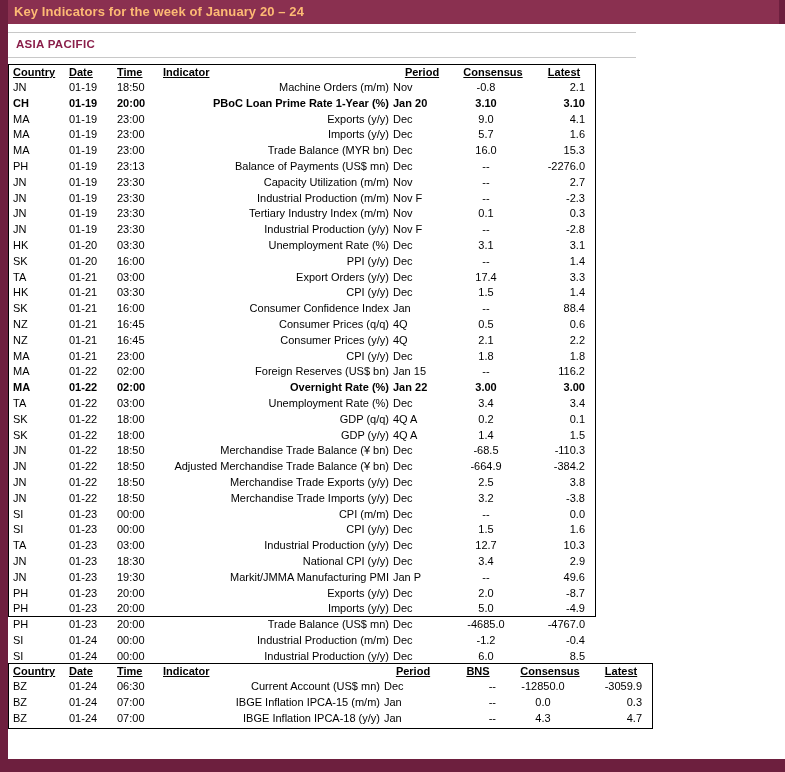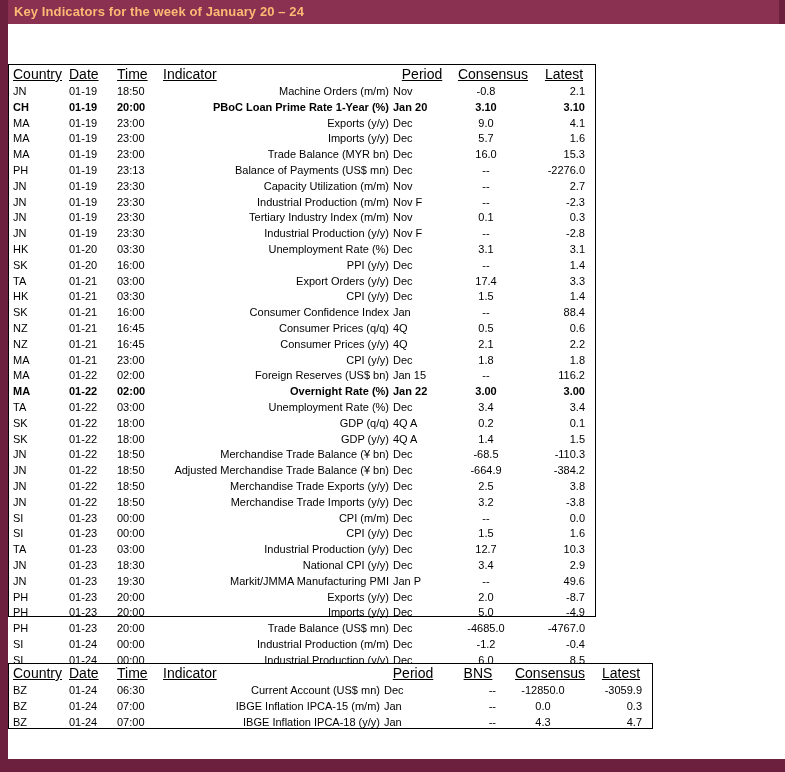--- a/index.html
+++ b/index.html
@@ -98,24 +98,24 @@
     border: 1px solid #000000;
     box-sizing: border-box;
   }
   table.data {
     border-collapse: collapse;
     width: 100%;
     font-size: 11px;
     table-layout: fixed;
   }
   table.data th {
-    font-weight: normal;
+    font-weight: bold;
     text-decoration: underline;
     padding: 1px 2px 2px 2px;
-    font-size: 14px;
+    font-size: 11px;
     vertical-align: bottom;
     white-space: nowrap;
   }
   table.data td {
     padding: 0px 2px;
     font-size: 11px;
     line-height: 15.8px;
     white-space: nowrap;
     overflow: hidden;
   }
@@ -151,20 +151,23 @@
 
   <div class="left-bar"></div>
   <div class="bottom-bar"></div>
 
   <div class="title-bar">
     <div class="title-accent"></div>
     <div class="title-text">Key Indicators for the week of January 20 – 24</div>
     <div class="title-rightcap"></div>
   </div>
 
+  <div class="section-band" style="left:8px; top:32px; width:628px; height:24px;">
+    <div class="section-title">ASIA PACIFIC</div>
+  </div>
 
   <div class="tbl-wrap" style="left:8px; top:64px; width:588px; height:553px;">
     <table class="data">
       <thead>
         <tr class="thead-row">
           <th class="c-country">Country</th>
           <th class="c-date">Date</th>
           <th class="c-time">Time</th>
           <th class="c-ind">Indicator</th>
           <th class="c-period">Period</th>

